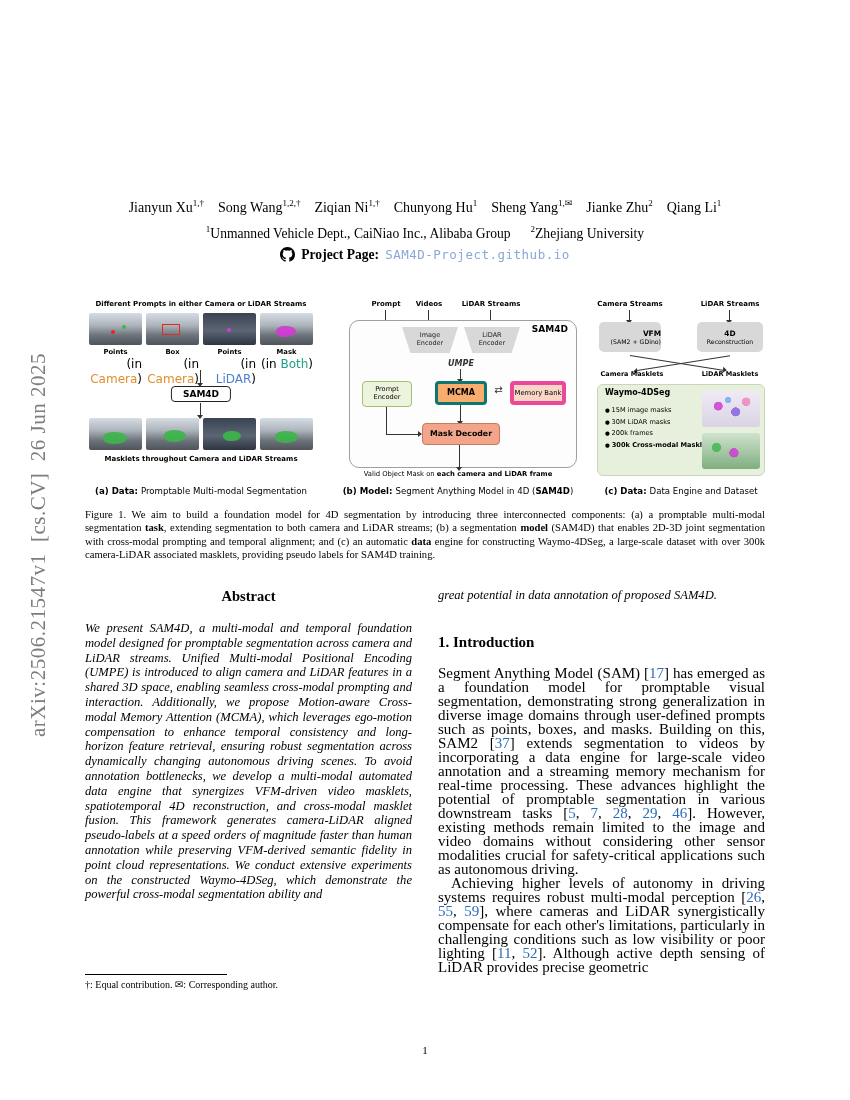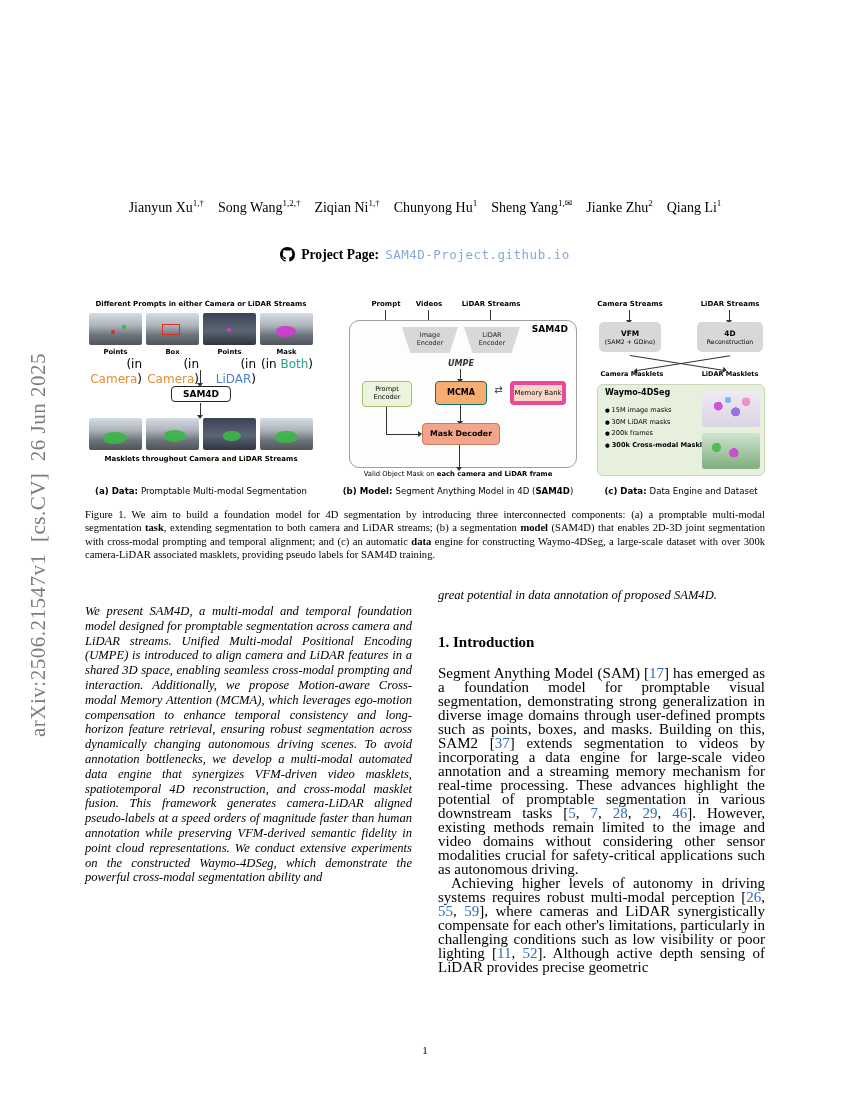--- a/index.html
+++ b/index.html
@@ -68,21 +68,21 @@
   .trap { position:absolute; height:26px; background:#d8d8d8; clip-path:polygon(0 0,100% 0,85% 100%,15% 100%);
           display:flex; align-items:center; justify-content:center; text-align:center;
           font-size:6.5px; line-height:1.2; color:#222; }
   .trap .inner { width:40px; }
   .umpe { position:absolute; left:52px; top:38px; width:118px; text-align:center;
           font-size:8px; font-weight:700; font-style:italic; color:#333; }
   .pb-box { position:absolute; border-radius:4px; display:flex; align-items:center; justify-content:center;
             text-align:center; line-height:1.2; }
   .pe-box { left:12px; top:60px; width:50px; height:26px; background:#edf4dd; border:1px solid #a3c06c; font-size:6.6px; }
   .pe-box .inner { width:32px; }
-  .mcma-box { left:85px; top:60px; width:52px; height:24px; background:#f6ad6d; border:1px solid #0f766e;
+  .mcma-box { left:85px; top:60px; width:52px; height:24px; background:#f6ad6d; border:3px solid #0f766e;
               font-size:8px; font-weight:700; }
   .mb-box { left:160px; top:60px; width:56px; height:24px; background:#f9d6c5; border:4px solid #ec4899; font-size:6.8px; }
   .md-box { left:72px; top:102px; width:78px; height:22px; background:#f2a58a; border:1px solid #c97a5b;
             font-size:7.8px; font-weight:700; }
   .exchange { position:absolute; left:137px; top:63px; width:23px; text-align:center; font-size:10px; color:#333; }
   .pb-output { position:absolute; top:170px; left:0; width:100%; text-align:center; font-size:6.8px; }
 
   
   .pc-box { position:absolute; background:#d8d8d8; border-radius:5px; display:flex; flex-direction:column;
             align-items:center; justify-content:center; text-align:center; line-height:1.25; }
@@ -137,20 +137,23 @@
   <div class="authors">
     <span class="author"><span>Jianyun Xu</span><sup>1,†</sup></span>
     <span class="author"><span>Song Wang</span><sup>1,2,†</sup></span>
     <span class="author"><span>Ziqian Ni</span><sup>1,†</sup></span>
     <span class="author"><span>Chunyong Hu</span><sup>1</sup></span>
     <span class="author"><span>Sheng Yang</span><sup>1,✉</sup></span>
     <span class="author"><span>Jianke Zhu</span><sup>2</sup></span>
     <span class="author"><span>Qiang Li</span><sup>1</sup></span>
   </div>
 
+  <div class="affiliations">
+    <span class="aff"><sup>1</sup><span>Unmanned Vehicle Dept., CaiNiao Inc., Alibaba Group</span></span><span class="aff"><sup>2</sup><span>Zhejiang University</span></span>
+  </div>
 
   <div class="project-line">
     <svg class="gh-icon" viewBox="0 0 24 24" aria-hidden="true">
         <path fill="#000" d="M12 0C5.37 0 0 5.37 0 12c0 5.31 3.435 9.795 8.205 11.385.6.105.825-.255.825-.57 0-.285-.015-1.23-.015-2.235-3.015.555-3.795-.735-4.035-1.41-.135-.345-.72-1.41-1.23-1.695-.42-.225-1.02-.78-.015-.795.945-.015 1.62.87 1.845 1.23 1.08 1.815 2.805 1.305 3.495.99.105-.78.42-1.305.765-1.605-2.67-.3-5.46-1.335-5.46-5.925 0-1.305.465-2.385 1.23-3.225-.12-.3-.54-1.53.12-3.18 0 0 1.005-.315 3.3 1.23.96-.27 1.98-.405 3-.405s2.04.135 3 .405c2.295-1.56 3.3-1.23 3.3-1.23.66 1.65.24 2.88.12 3.18.765.84 1.23 1.905 1.23 3.225 0 4.605-2.805 5.625-5.475 5.925.435.375.81 1.095.81 2.22 0 1.605-.015 2.895-.015 3.3 0 .315.225.69.825.57A12.02 12.02 0 0 0 24 12c0-6.63-5.37-12-12-12z"></path>
       </svg>
     <span class="project-label">Project Page:</span>
     <a class="project-url" href="#"><span style="color: rgb(137, 168, 216);">SAM4D-Project.github.io</span></a>
   </div>
 
   <div class="figure">
@@ -244,21 +247,21 @@
       <div class="arr-v" style="left:130px; top:145px; height:22px;"></div>
       <div class="pb-output"><span>Valid Object Mask on </span><span style="font-weight: 700;">each camera and LiDAR frame</span></div>
       <div class="fig-sub-caption"><span style="font-weight: 700;">(b) Model: </span><span>Segment Anything Model in 4D (</span><span style="font-weight: 700;">SAM4D</span><span>)</span></div>
     </div>
 
     <div class="panel panel-c">
       <div class="fig-label" style="top:0; left:0; width:66px;">Camera Streams</div>
       <div class="fig-label" style="top:0; left:100px; width:66px;">LiDAR Streams</div>
       <div class="arr-v" style="left:32px; top:10px; height:10px;"></div>
       <div class="arr-v" style="left:132px; top:10px; height:10px;"></div>
-      <div class="pc-box" style="left:2px; top:22px; width:62px; height:30px;">
+      <div class="pc-box" style="left:2px; top:22px; width:62px; height:30px;align-items:flex-end;">
         <span class="b1">VFM</span>
         <span class="b2">(SAM2 + GDino)</span>
       </div>
       <div class="pc-box" style="left:100px; top:22px; width:66px; height:30px;">
         <span class="b1">4D</span>
         <span class="b2">Reconstruction</span>
       </div>
       <div class="arr-h x-line" style="left:33px; top:55px; width:94px; transform:rotate(9deg);"></div>
       <div class="arr-h x-line" style="left:133px; top:55px; width:94px; transform:rotate(171deg);"></div>
       <div class="fig-label" style="top:70px; left:0; width:70px; font-size:6.5px;">Camera Masklets</div>
@@ -275,21 +278,26 @@
         <div class="pc-thumb pc-thumb2"></div>
       </div>
       <div class="fig-sub-caption"><span style="font-weight: 700;">(c) Data: </span><span>Data Engine and Dataset</span></div>
     </div>
   </div>
 
   <div class="fig-caption"><span>Figure 1. We aim to build a foundation model for 4D segmentation by introducing three interconnected components: (a) a promptable multi-modal segmentation </span><span style="font-weight: 700;">task</span><span>, extending segmentation to both camera and LiDAR streams; (b) a segmentation </span><span style="font-weight: 700;">model</span><span> (SAM4D) that enables 2D-3D joint segmentation with cross-modal prompting and temporal alignment; and (c) an automatic </span><span style="font-weight: 700;">data</span><span> engine for constructing Waymo-4DSeg, a large-scale dataset with over 300k camera-LiDAR associated masklets, providing pseudo labels for SAM4D training.</span></div>
 
   <div class="columns">
     <div class="col">
+      <h2 class="abstract-h">Abstract</h2>
       <p class="abstract-text">We present SAM4D, a multi-modal and temporal foundation model designed for promptable segmentation across camera and LiDAR streams. Unified Multi-modal Positional Encoding (UMPE) is introduced to align camera and LiDAR features in a shared 3D space, enabling seamless cross-modal prompting and interaction. Additionally, we propose Motion-aware Cross-modal Memory Attention (MCMA), which leverages ego-motion compensation to enhance temporal consistency and long-horizon feature retrieval, ensuring robust segmentation across dynamically changing autonomous driving scenes. To avoid annotation bottlenecks, we develop a multi-modal automated data engine that synergizes VFM-driven video masklets, spatiotemporal 4D reconstruction, and cross-modal masklet fusion. This framework generates camera-LiDAR aligned pseudo-labels at a speed orders of magnitude faster than human annotation while preserving VFM-derived semantic fidelity in point cloud representations. We conduct extensive experiments on the constructed Waymo-4DSeg, which demonstrate the powerful cross-modal segmentation ability and</p>
+      <div class="footnote-block">
+        <div class="footnote-rule"></div>
+        <div class="footnote-text">†: Equal contribution. ✉: Corresponding author.</div>
+      </div>
     </div>
     <div class="col">
       <p class="abstract-cont">great potential in data annotation of proposed SAM4D.</p>
       <h2 class="section-h">1. Introduction</h2>
       <p class="body-p"><span>Segment Anything Model (SAM) [</span><span style="color: rgb(43, 108, 184);">17</span><span>] has emerged as a foundation model for promptable visual segmentation, demonstrating strong generalization in diverse image domains through user-defined prompts such as points, boxes, and masks. Building on this, SAM2 [</span><span style="color: rgb(43, 108, 184);">37</span><span>] extends segmentation to videos by incorporating a data engine for large-scale video annotation and a streaming memory mechanism for real-time processing. These advances highlight the potential of promptable segmentation in various downstream tasks [</span><span style="color: rgb(43, 108, 184);">5</span><span>, </span><span style="color: rgb(43, 108, 184);">7</span><span>, </span><span style="color: rgb(43, 108, 184);">28</span><span>, </span><span style="color: rgb(43, 108, 184);">29</span><span>, </span><span style="color: rgb(43, 108, 184);">46</span><span>]. However, existing methods remain limited to the image and video domains without considering other sensor modalities crucial for safety-critical applications such as autonomous driving.</span></p>
       <p class="body-p indent"><span>Achieving higher levels of autonomy in driving systems requires robust multi-modal perception [</span><span style="color: rgb(43, 108, 184);">26</span><span>, </span><span style="color: rgb(43, 108, 184);">55</span><span>, </span><span style="color: rgb(43, 108, 184);">59</span><span>], where cameras and LiDAR synergistically compensate for each other's limitations, particularly in challenging conditions such as low visibility or poor lighting [</span><span style="color: rgb(43, 108, 184);">11</span><span>, </span><span style="color: rgb(43, 108, 184);">52</span><span>]. Although active depth sensing of LiDAR provides precise geometric</span></p>
     </div>
   </div>
 
   <div class="page-number">1</div>

